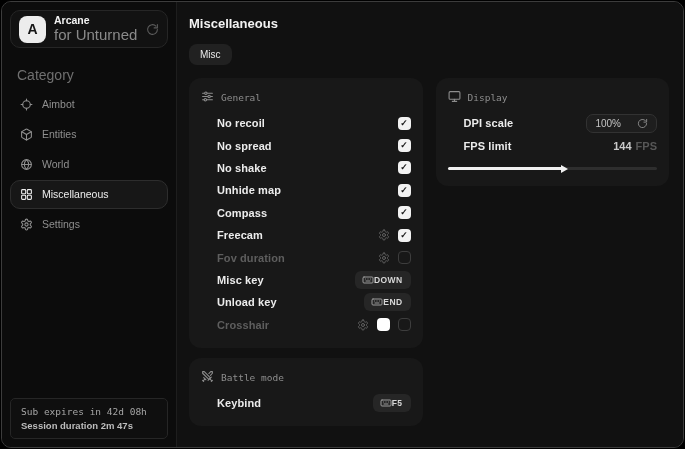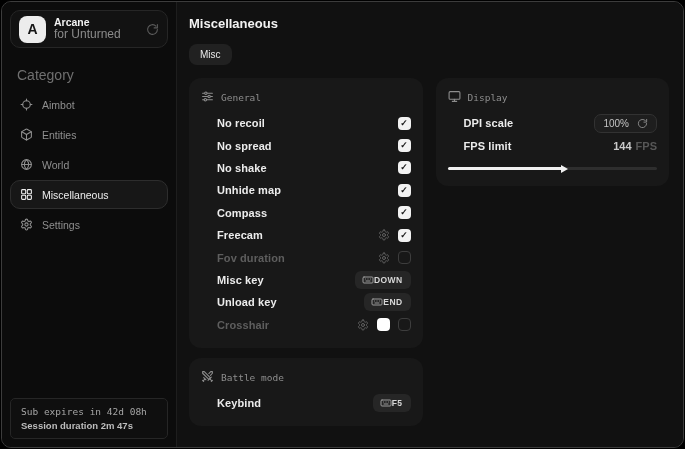--- a/index.html
+++ b/index.html
@@ -22,28 +22,28 @@
     border:1px solid #262626; border-radius:10px; background:#121212;
     display:flex; align-items:center; gap:8px;
   }
   .logo {
     width:27px; height:27px; border-radius:8px; background:#ececec;
     color:#141414; font-weight:bold; font-size:14px;
     display:flex; align-items:center; justify-content:center; flex:0 0 27px;
   }
   .brand-text { line-height:1.15; }
   .brand-name { font-size:10.5px; font-weight:bold; color:#f2f2f2; }
-  .brand-sub  { font-size:12px; color:#8b8b8b; }
+  .brand-sub  { font-size:15px; color:#8b8b8b; }
   .brand-sync { margin-left:auto; width:13px; height:13px; color:#5c5c5c; cursor:pointer; }
 
   .category-label { margin:11px 15px 7px; font-size:14px; color:#707070; }
 
   .nav { padding:0 8px; display:flex; flex-direction:column; gap:1px; }
   .nav-item {
-    display:flex; align-items:center; gap:9px;
+    display:flex; align-items:flex-start; gap:9px;
     padding:7px 9px; border-radius:10px; border:1px solid transparent;
     color:#8f8f8f; font-size:10.5px; cursor:pointer;
   }
   .nav-item .nav-icon { width:13px; height:13px; flex:0 0 13px; }
   .nav-item.active { background:#171717; border-color:#2d2d2d; color:#ededed; }
 
   .sub-card {
     margin:auto 8px 8px; padding:7px 10px;
     border:1px solid #262626; border-radius:5px; background:#0f0f0f;
   }
@@ -87,21 +87,21 @@
 
   .key-badge {
     background:#262626; border-radius:6px; padding:3px 8px 3px 7px;
     display:flex; align-items:center; cursor:pointer;
   }
   .key-badge .kb-icon { width:12px; height:12px; color:#9a9a9a; }
   .key-badge .kb-text { font-size:8.5px; font-weight:bold; letter-spacing:.4px; color:#d8d8d8; }
 
   .value-badge {
     border:1px solid #323232; background:#1e1e1e; border-radius:7px;
-    padding:3px 8px; display:flex; align-items:flex-end; gap:8px; cursor:pointer;
+    padding:3px 8px; display:flex; align-items:flex-end; gap:16px; cursor:pointer;
   }
   .value-badge .vb-text { font-size:10px; color:#c4c4c4; }
   .value-badge .vb-icon { width:11px; height:11px; color:#8d8d8d; }
 
   .slider-value { font-size:11px; }
   .slider-value .sv-num  { font-weight:bold; color:#c9c9c9; }
   .slider-value .sv-unit { font-weight:bold; color:#575757; margin-left:4px; }
 
   .slider { margin-top:7px; height:10px; display:flex; align-items:center; cursor:pointer; position:relative; }
   .slider .track { width:100%; height:3px; border-radius:2px; background:#2e2e2e; }

